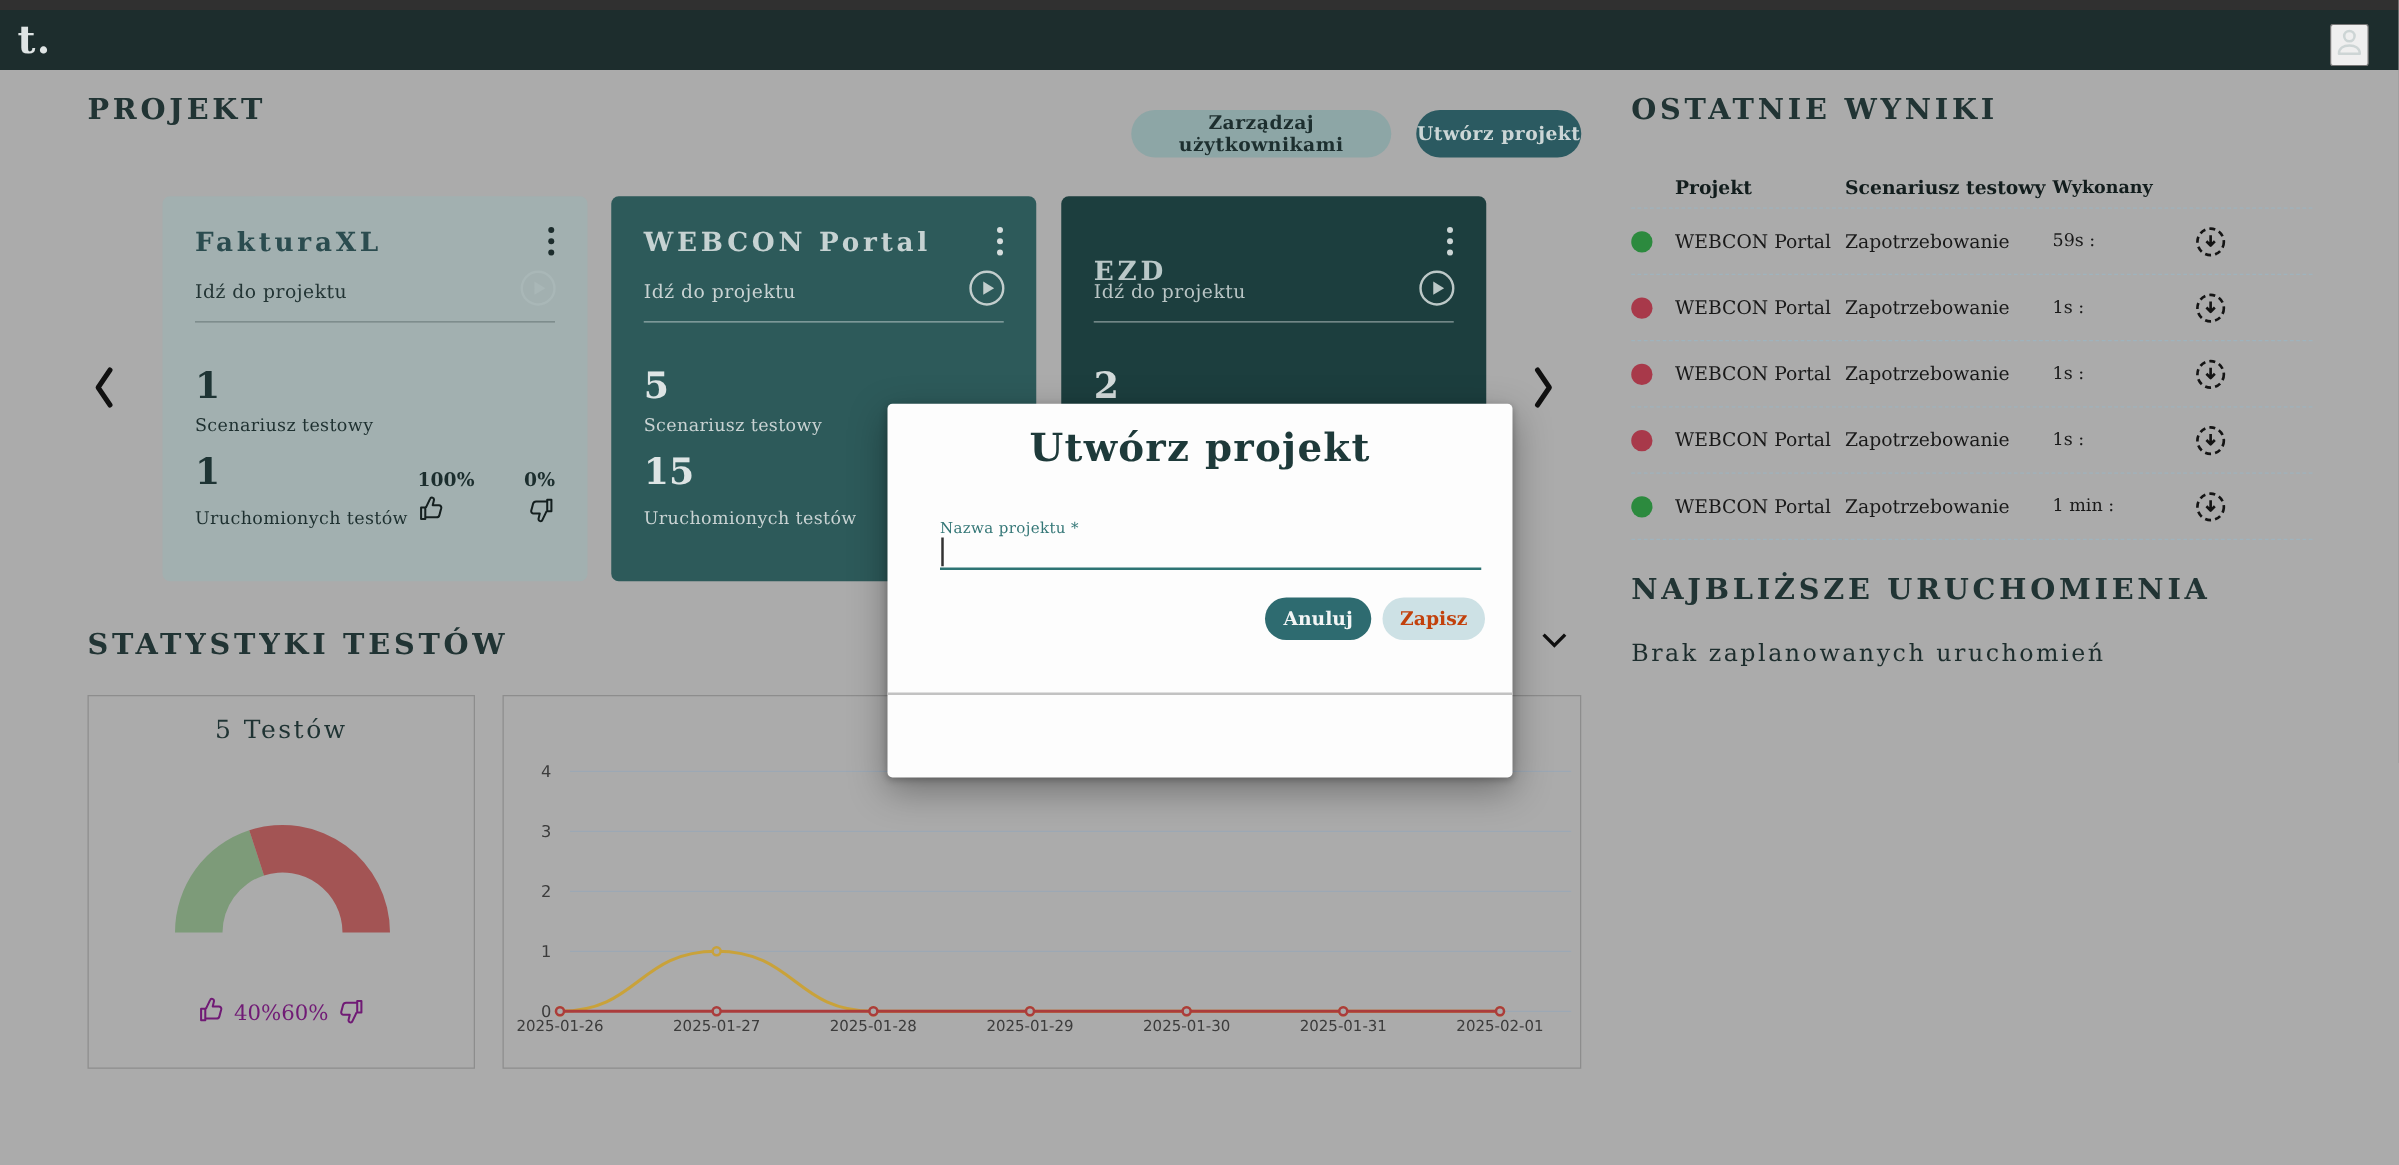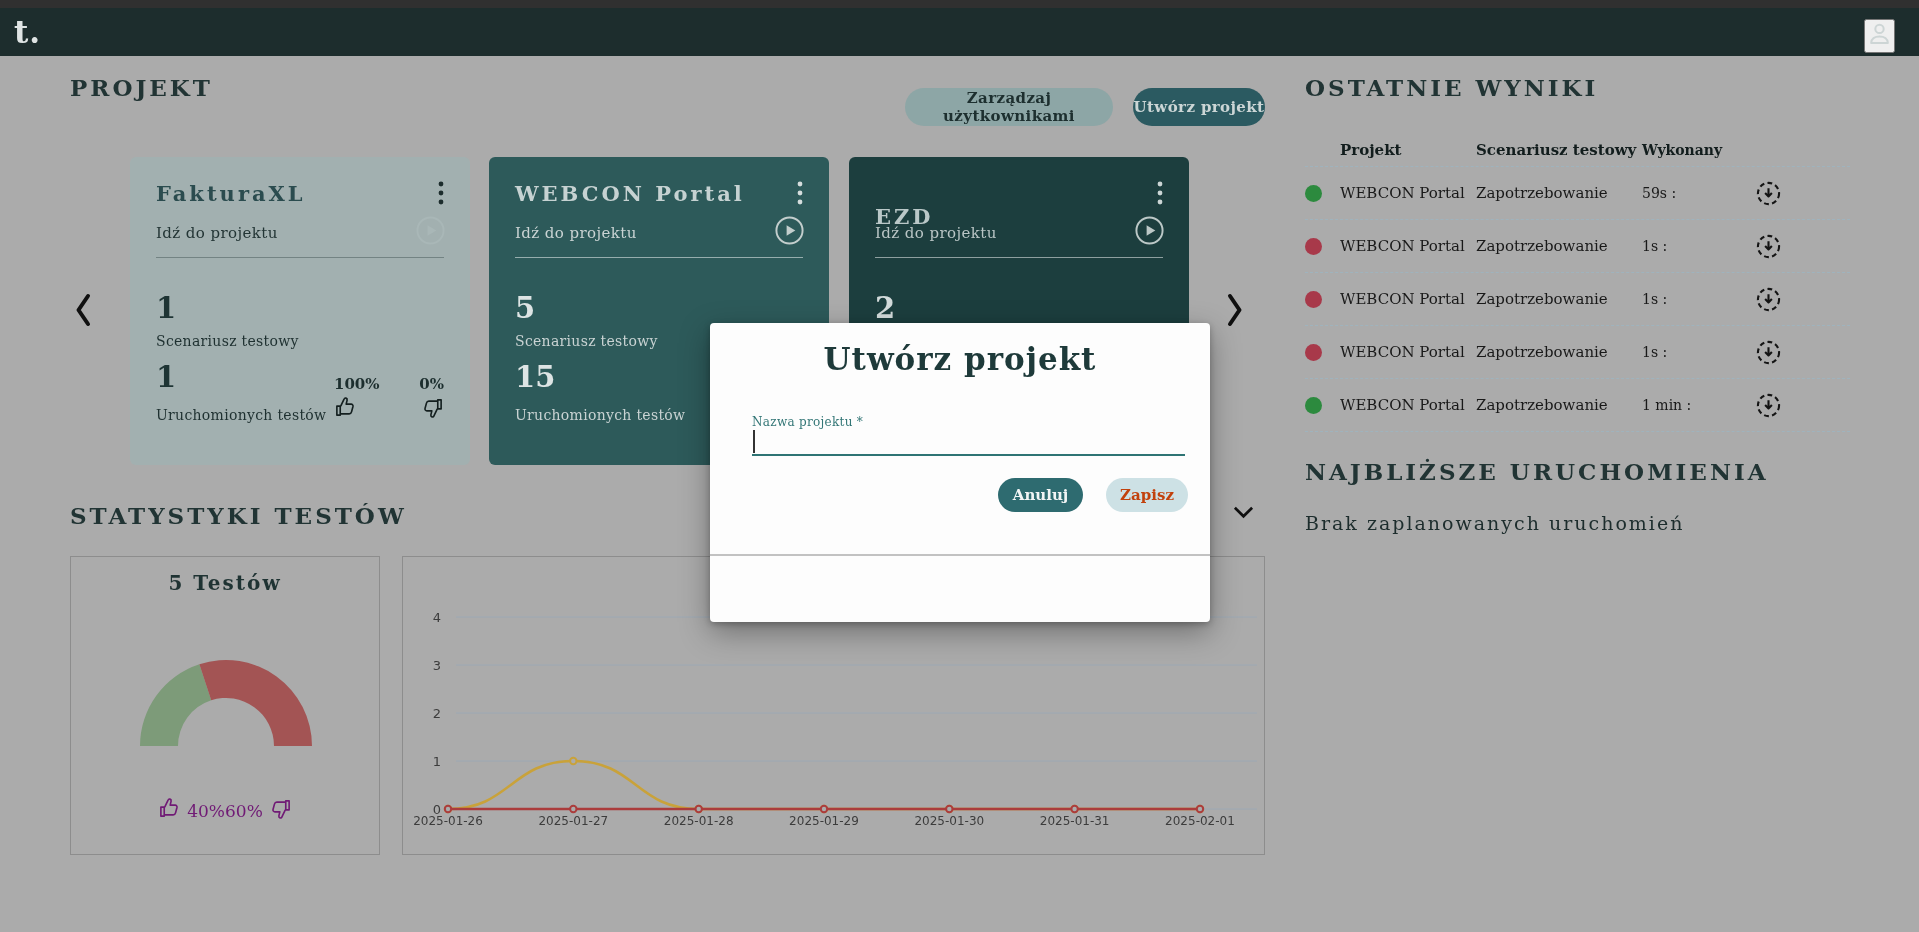--- a/index.html
+++ b/index.html
@@ -62,21 +62,21 @@
   .dot { display:block; width:17px; height:17px; border-radius:50%; }
   .dot[data-status="green"] { background:#2c8a3e; }
   .dot[data-status="red"]   { background:#a8394a; }
   .dl-btn { background:none; border:none; color:#141414; cursor:pointer; line-height:0; }
   .empty-runs { position:absolute; left:1305px; top:512px; font-size:19px; letter-spacing:2px; color:#1d2d2d; }
 
   
   .collapse-btn { position:absolute; left:1232px; top:505px; background:none; border:none; cursor:pointer; line-height:0; }
   .panel { position:absolute; top:556px; height:299px; border:1px solid #8d8d8d; }
   .gauge-panel { left:70px; width:310px; }
-  .gauge-title { position:absolute; top:14px; width:100%; text-align:center; font-size:20px; letter-spacing:2px; color:#1f3333;font-weight:bold; }
+  .gauge-title { position:absolute; top:14px; width:100%; text-align:center; font-size:20px; letter-spacing:2px; color:#1f3333; }
   .gauge-svg { position:absolute; left:0; top:0; }
   .gauge-row { position:absolute; top:240px; width:100%; display:flex; justify-content:center; 
                font-size:17px; color:#701a75; }
   .gauge-item { display:flex; align-items:center; gap:6px; }
   .chart-panel { left:402px; width:863px; }
   .grid { stroke:#9aa8b6; stroke-width:1; opacity:.85; }
   .ytick { font:13px "DejaVu Sans", sans-serif; fill:#3c3c3c; text-anchor:end; }
   .xtick { font:12px "DejaVu Sans", sans-serif; fill:#3c3c3c; text-anchor:middle; }
 
   
@@ -84,21 +84,21 @@
            box-shadow:0 10px 30px rgba(0,0,0,.35), 0 2px 6px rgba(0,0,0,.25); z-index:50; }
   .modal-title { position:absolute; top:18px; width:100%; text-align:center; font-size:31px; font-weight:700;
                  letter-spacing:1px; color:#1e3a3a; }
   .field-label { position:absolute; left:42px; top:92px; font-size:12px; letter-spacing:.3px; color:#337676; }
   .field-input { position:absolute; left:42px; top:104px; width:433px; height:28px; border:none; background:transparent;
                  font-family:"DejaVu Serif", serif; font-size:16px; color:#222; outline:none; }
   .field-underline { position:absolute; left:42px; top:131px; width:433px; height:2px; background:#2e7474; }
   .caret { position:absolute; left:43px; top:107px; width:2px; height:23px; background:#333; }
   .modal-btn { position:absolute; top:155px; height:34px; border:none; border-radius:17px;
                font-family:"DejaVu Serif", serif; font-weight:700; font-size:15px; cursor:pointer; }
-  .btn-cancel { left:288px; width:85px; background:#2e6b70; color:#f2f5f5; }
+  .btn-cancel { left:302px; width:85px; background:#2e6b70; color:#f2f5f5; }
   .btn-save   { left:396px; width:82px; background:#cde1e5; color:#c2410c; }
   .modal-divider { position:absolute; left:0; top:231px; width:100%; height:2px; background:#c2c2c2; }
 </style>
 </head>
 <body>
 
 <div id="app">
   <div class="top-strip"></div>
 
   <div class="navbar">

